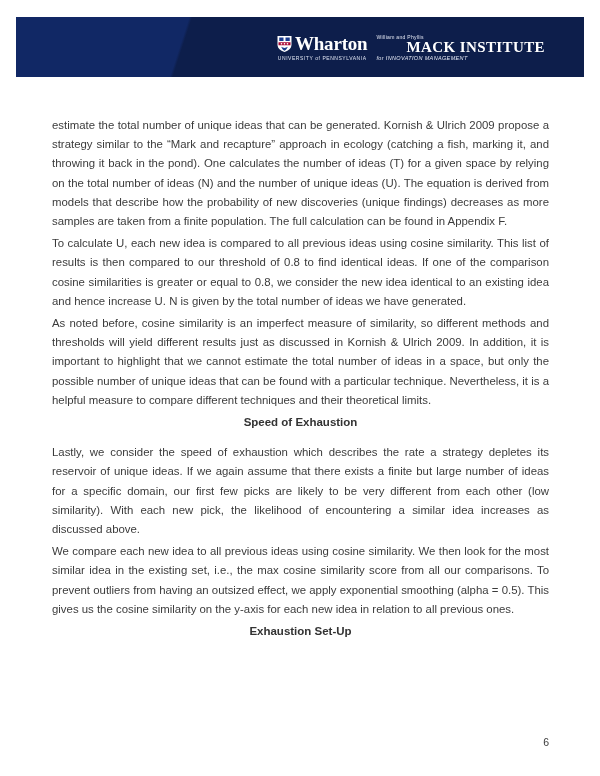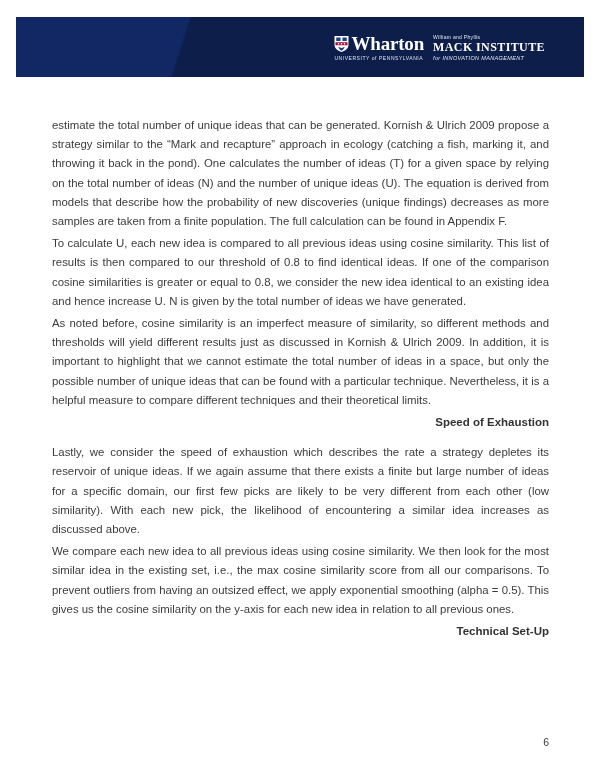--- a/index.html
+++ b/index.html
@@ -44,25 +44,26 @@
   .wharton-sub {
     font-size: 5px;
     letter-spacing: 0.55px;
     margin-top: 1px;
     color: #dfe4f2;
   }
   .mack { display: flex; flex-direction: column; }
   .mack-pre { font-size: 5px; letter-spacing: 0.3px; color: #e4e8f4; }
   .mack-name {
     font-family: "Liberation Serif", serif;
-    font-size: 12px;
+    font-size: 15px;
     font-weight: 600;
     letter-spacing: 0.4px;
     line-height: 13px;
     margin-top: 1px;
+    margin-left: 30px;
   }
   .mack-sub {
     font-size: 5.5px;
     letter-spacing: 0.35px;
     font-style: italic;
     color: #e4e8f4;
     margin-top: 1px;
   }
 
   
@@ -75,21 +76,21 @@
     color: #3b3b3b;
     text-align: justify;
   }
   .content p { margin: 0 0 3px 0; }
   .content h2 {
     font-size: 11.5px;
     font-weight: 700;
     color: #333333;
     line-height: 19.2px;
     margin: 0 0 11px 0;
-    text-align: right;
+    text-align: center;
   }
 
   
   .page-number {
     position: absolute;
     right: 51px; bottom: 28px;
     font-size: 10.5px;
     color: #3b3b3b;
   }
 </style>
@@ -126,18 +127,18 @@
     </div>
   </header>
 
   <main class="content">
     <p>estimate the total number of unique ideas that can be generated. Kornish &amp; Ulrich 2009 propose a strategy similar to the “Mark and recapture” approach in ecology (catching a fish, marking it, and throwing it back in the pond). One calculates the number of ideas (T) for a given space by relying on the total number of ideas (N) and the number of unique ideas (U). The equation is derived from models that describe how the probability of new discoveries (unique findings) decreases as more samples are taken from a finite population. The full calculation can be found in Appendix F.</p>
     <p>To calculate U, each new idea is compared to all previous ideas using cosine similarity. This list of results is then compared to our threshold of 0.8 to find identical ideas. If one of the comparison cosine similarities is greater or equal to 0.8, we consider the new idea identical to an existing idea and hence increase U. N is given by the total number of ideas we have generated.</p>
     <p>As noted before, cosine similarity is an imperfect measure of similarity, so different methods and thresholds will yield different results just as discussed in Kornish &amp; Ulrich 2009. In addition, it is important to highlight that we cannot estimate the total number of ideas in a space, but only the possible number of unique ideas that can be found with a particular technique. Nevertheless, it is a helpful measure to compare different techniques and their theoretical limits.</p>
     <h2>Speed of Exhaustion</h2>
     <p>Lastly, we consider the speed of exhaustion which describes the rate a strategy depletes its reservoir of unique ideas. If we again assume that there exists a finite but large number of ideas for a specific domain, our first few picks are likely to be very different from each other (low similarity). With each new pick, the likelihood of encountering a similar idea increases as discussed above.</p>
     <p>We compare each new idea to all previous ideas using cosine similarity. We then look for the most similar idea in the existing set, i.e., the max cosine similarity score from all our comparisons. To prevent outliers from having an outsized effect, we apply exponential smoothing (alpha = 0.5). This gives us the cosine similarity on the y-axis for each new idea in relation to all previous ones.</p>
-    <h2>Technical Set-Up</h2>
+    <h2>Exhaustion Set-Up</h2>
   </main>
 
   <div class="page-number">6</div>
 
 </div>
 
 </body></html>

